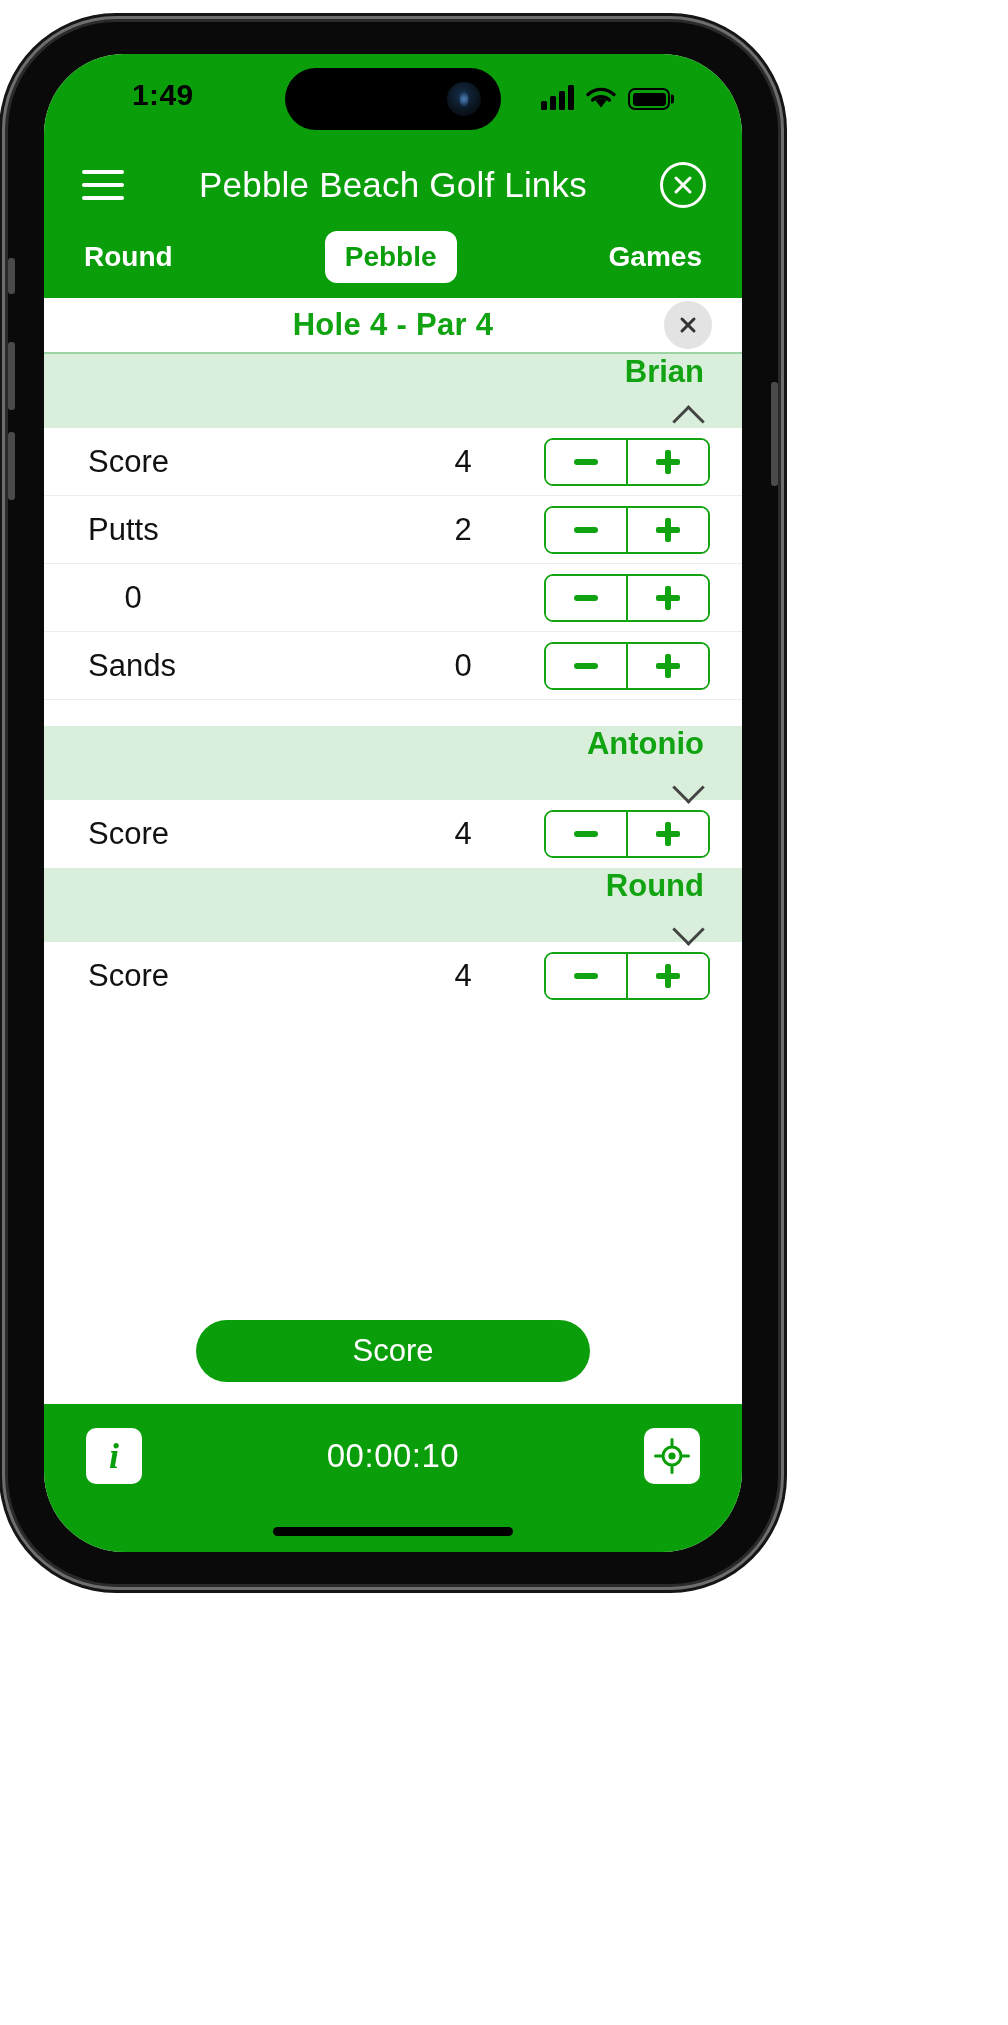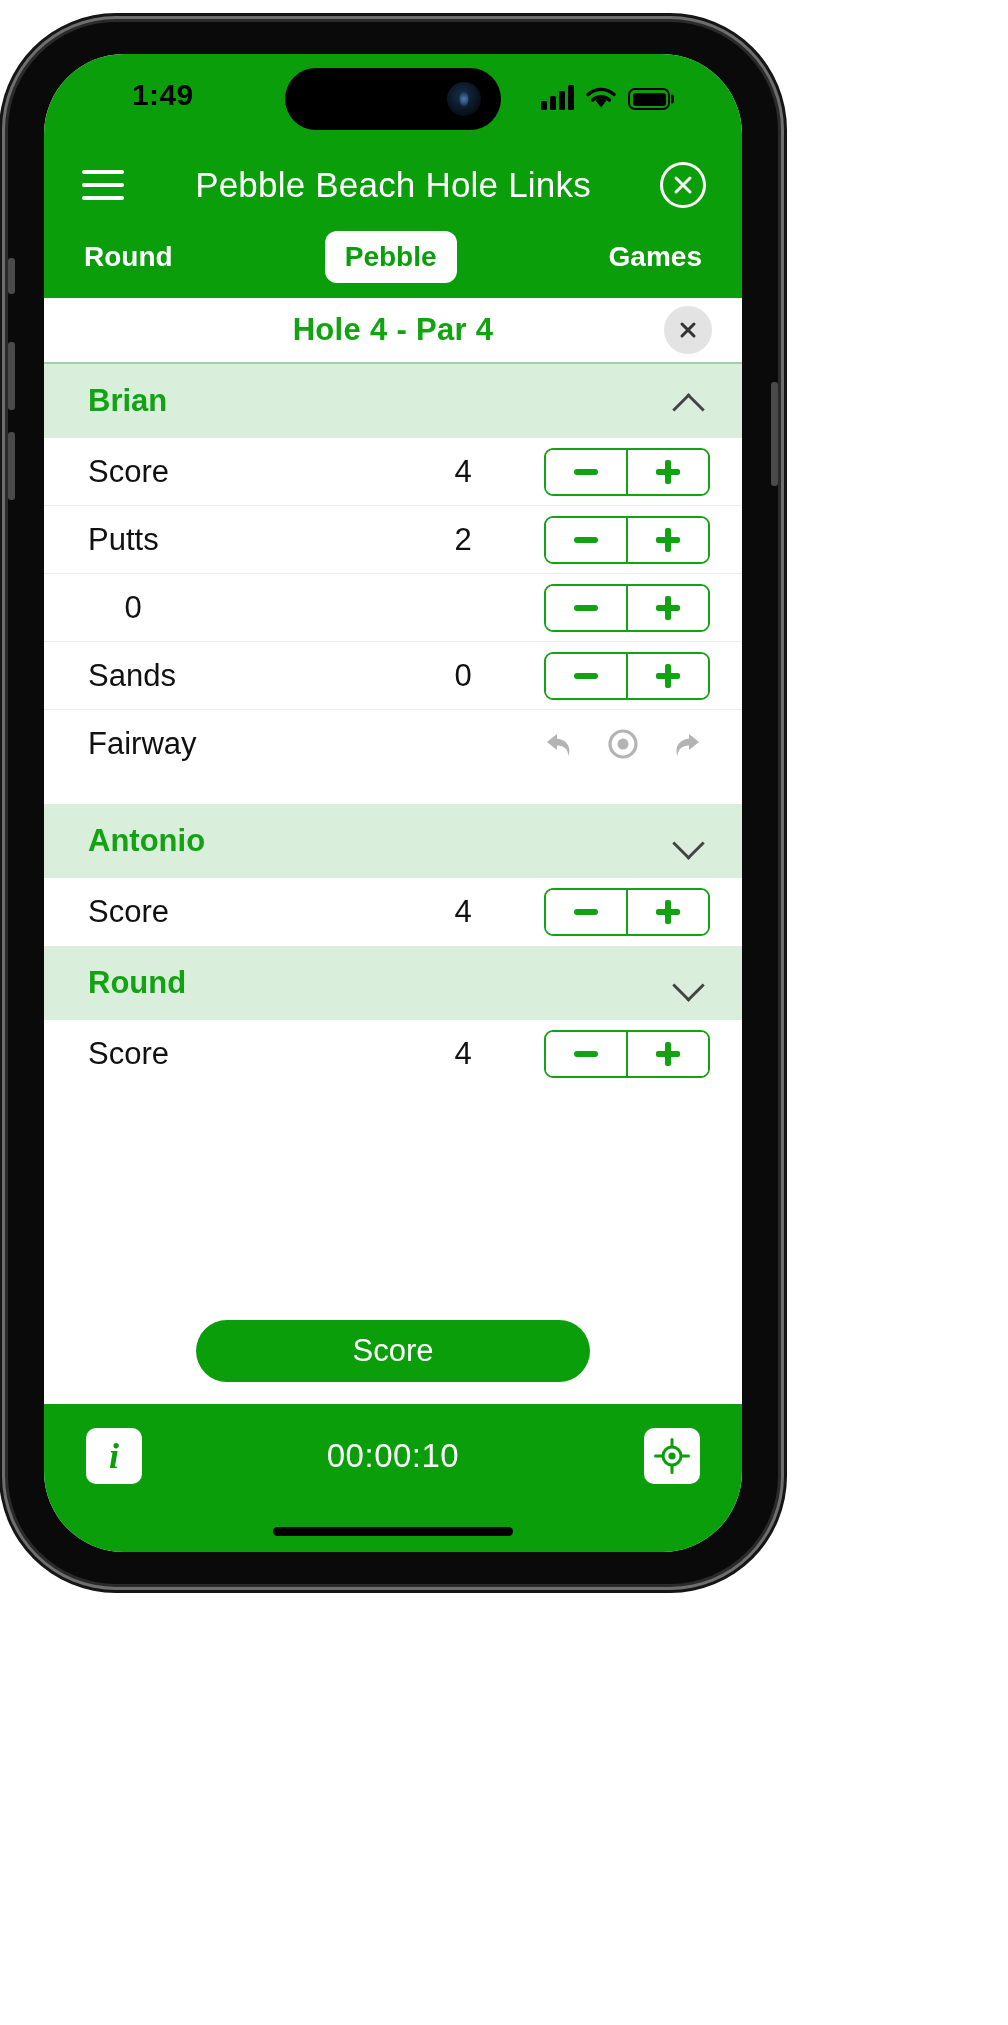--- a/index.html
+++ b/index.html
@@ -111,37 +111,37 @@
   }
   .tab { color:#ffffff; font-size: 28px; font-weight: 700; cursor:pointer; }
   .tab.sel {
     background:#fff; color:#0b9e0b; padding: 10px 20px; border-radius: 12px;
     font-weight: 600; font-size: 28px;
   }
 
   
   .holebar {
     position: relative; flex: 0 0 auto; background:#fff;
-    height: 66px; display:flex; align-items:center; justify-content:center;
+    height: 56px; display:flex; align-items:center; justify-content:center;
     border-bottom: 2px solid #9bd3a4;
   }
   .hole-title { color:#12a312; font-size: 31px; font-weight: 700; letter-spacing:.3px; }
   .hole-close {
     position:absolute; right: 30px; top: 50%; transform: translateY(-50%);
     width: 48px; height: 48px; border-radius: 50%; background:#e3e3e3;
     display:flex; align-items:center; justify-content:center; cursor:pointer;
   }
 
   
   .body { flex: 1 1 auto; background:#fff; overflow:hidden; position:relative; }
 
   .player-head {
     background:#d9eedb; height: 74px;
-    display:flex; align-items:center; justify-content:space-between;
-    padding: 0 38px 0 44px; cursor:pointer;
+    display:flex; align-items:flex-end; justify-content:space-between;
+    padding: 0 38px 0 56px; cursor:pointer;flex-direction:column;
   }
   .player-name { color:#12a312; font-size: 31px; font-weight: 700; }
   .chev { width: 30px; height: 30px; position: relative; }
   .chev::before{
     content:''; position:absolute; left:3px; top:6px;
     width:20px; height:20px; border-right:3.5px solid #444; border-bottom:3.5px solid #444;
     transform: rotate(45deg);
   }
   .chev.up::before{ transform: rotate(-135deg); top: 12px; }
 
@@ -236,21 +236,21 @@
         </div>
       </div>
 
       <div class="appheader">
         <div class="hdr-top">
           <div class="hamburger">
               <b></b>
               <b></b>
               <b></b>
             </div>
-          <div class="hdr-title">Pebble Beach Hole Links</div>
+          <div class="hdr-title">Pebble Beach Golf Links</div>
           <div class="close-circle">
             <svg width="26" height="26" viewBox="0 0 26 26">
               <line x1="6" y1="6" x2="20" y2="20" stroke="#fff" stroke-width="3" stroke-linecap="round"></line>
               <line x1="20" y1="6" x2="6" y2="20" stroke="#fff" stroke-width="3" stroke-linecap="round"></line>
             </svg>
           </div>
         </div>
         <div class="tabs">
           <div class="tab">Round</div>
           <div class="tab sel">Pebble</div>
@@ -331,44 +331,20 @@
                   <span class="minus"></span>
                 </button>
               <span class="divider"></span>
               <button>
                   <span class="plus"></span>
                 </button>
             </span>
           </span>
         </div>
 
-        <div class="stat-row last">
-          <span class="stat-label">Fairway</span>
-          <span class="stat-value"></span>
-          <span class="stat-ctrl">
-            <span class="fairway-icons">
-              <span class="fwicon">
-                <svg width="44" height="44" viewBox="0 0 44 44">
-                  <path d="M20 12 L10 20 L20 28 L20 23.5 C27 23.5 31 27 31.5 34 C34 27 32 18.5 20 16.5 Z" fill="#b3b3b3"></path>
-                </svg>
-              </span>
-              <span class="fwicon">
-                <svg width="44" height="44" viewBox="0 0 44 44">
-                  <circle cx="22" cy="22" r="13" fill="none" stroke="#b3b3b3" stroke-width="3.2"></circle>
-                  <circle cx="22" cy="22" r="5.5" fill="#b3b3b3"></circle>
-                </svg>
-              </span>
-              <span class="fwicon">
-                <svg width="44" height="44" viewBox="0 0 44 44">
-                  <path d="M24 12 L34 20 L24 28 L24 23.5 C17 23.5 13 27 12.5 34 C10 27 12 18.5 24 16.5 Z" fill="#b3b3b3"></path>
-                </svg>
-              </span>
-            </span>
-          </span>
-        </div>
 
         <div class="spacer"></div>
 
         <div class="player-head">
           <span class="player-name">Antonio</span>
           <span class="chev"></span>
         </div>
         <div class="stat-row last">
           <span class="stat-label">Score</span>
           <span class="stat-value">4</span>

